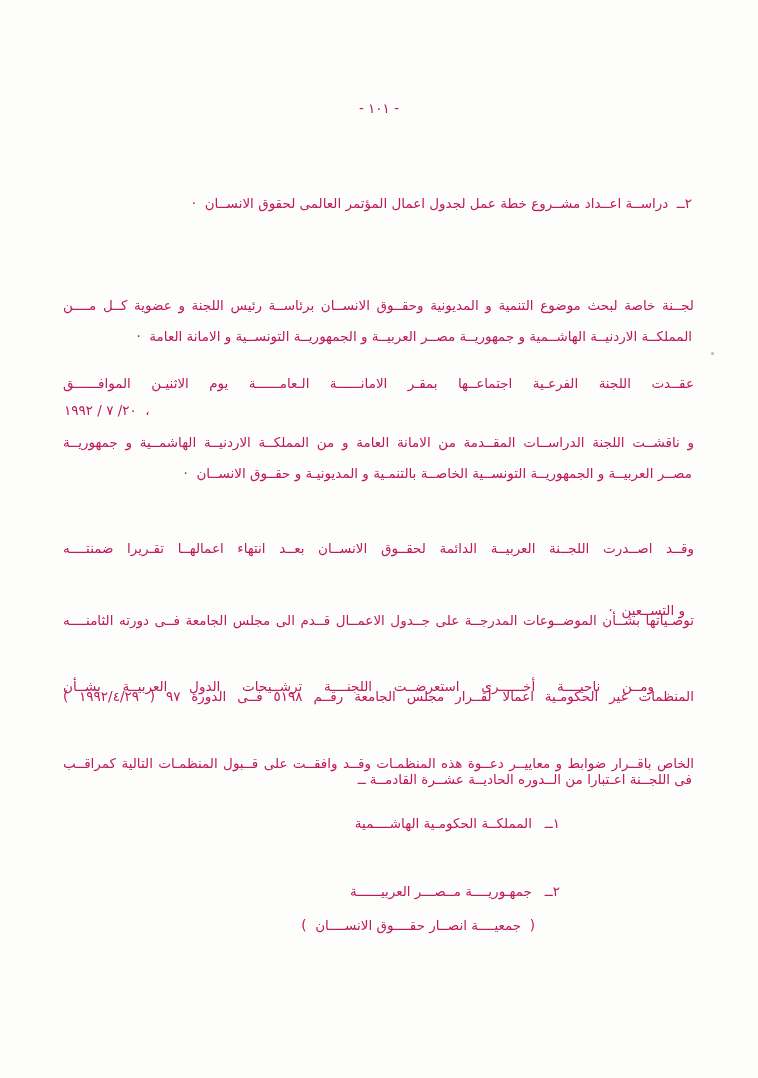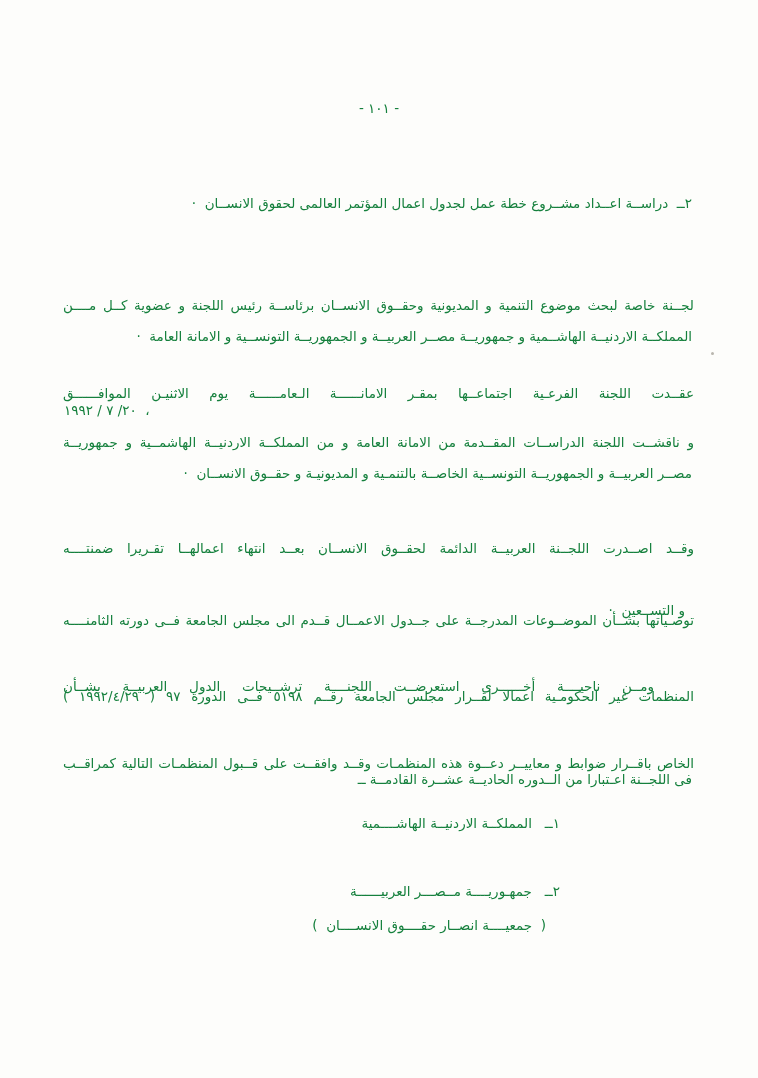--- a/index.html
+++ b/index.html
@@ -4,21 +4,21 @@
 <style>
   html, body { margin: 0; padding: 0; background: #e8e8e6; }
   .page {
     position: relative;
     width: 758px;
     height: 1078px;
     margin: 0 auto;
     background: #fdfdfb;
     overflow: hidden;
     font-family: "DejaVu Sans", sans-serif;
-    color: #15803d;
+    color: #be185d;
     font-size: 13.5px;
   }
   .line {
     position: absolute;
     direction: rtl;
     white-space: pre;
     line-height: 1.2;
   }
   .full {
     left: 63px;
@@ -61,35 +61,35 @@
 
 <div class="page">
 
   <div class="pageno">- ١٠١ -</div>
 
   <div class="line" style="top:195px; right:66px;">٢ــ  دراســة اعــداد مشــروع خطة عمل لجدول اعمال المؤتمر العالمى لحقوق الانســان  ·</div>
 
   <div class="line" style="top:328px; right:66px;">المملكــة الاردنيــة الهاشــمية و جمهوريــة مصــر العربيــة و الجمهوريــة التونســية و الامانة العامة  ·</div>
   <div class="line full" style="top:297px;">لجــنة خاصة لبحث موضوع التنمية و المديونية وحقــوق الانســان برئاســة رئيس اللجنة و عضوية كــل مــــن</div>
 
-  <div class="line full" style="top:385px;">عقــدت اللجنة الفرعـية اجتماعــها بمقـر  الامانــــــة  الـعامــــــة  يوم الاثنيـن الموافــــــق</div>
+  <div class="line full" style="top:375px;">عقــدت اللجنة الفرعـية اجتماعــها بمقـر  الامانــــــة  الـعامــــــة  يوم الاثنيـن الموافــــــق</div>
   <div class="date-line" style="top:402px; left:64px;">٢٠/ ٧ / ١٩٩٢  ،</div>
 
   <div class="line full" style="top:434px;">و ناقشــت اللجنة الدراســات المقــدمة من الامانة العامة و من المملكــة الاردنيــة الهاشمــية و جمهوريــة</div>
   <div class="line" style="top:465px; right:66px;">مصــر العربيــة و الجمهوريــة التونســية الخاصــة بالتنمـية و المديونيـة و حقــوق الانســان  ·</div>
 
 
   <div class="line full" style="top:540px;">وقــد اصــدرت اللجــنة العربيــة الدائمة لحقــوق الانســان بعــد انتهاء اعمالهــا تقـريرا ضمنتــــه</div>
   <div class="line full" style="top:571px;margin-top:41px;">توصـياتها بشــأن الموضــوعات المدرجــة على جــدول الاعمــال قــدم الى مجلس الجامعة فــى دورته الثامنــــه</div>
   <div class="line" style="top:602px; right:73px;">و التســعين  ·</div>
 
   <div class="line indent-full" style="top:678px;">ومــن ناحيــــة أخــــــرى استعرضــت اللجنــــة  ترشــيحات الدول العربيــة بشــأن</div>
   <div class="line full" style="top:688px;">المنظمات غير الحكومـية اعمالا لقــرار مجلس الجامعة رقــم ٥١٩٨ فــى الدورة ٩٧  ( ١٩٩٢/٤/٢٩  )</div>
   <div class="line full" style="top:740px;margin-top:15px;">الخاص باقــرار ضوابط و معاييــر دعــوة هذه المنظمـات وقــد وافقــت على قــبول المنظمـات التالية كمراقــب</div>
   <div class="line" style="top:771px; right:66px;">فى اللجــنة اعـتبارا من الــدوره الحاديــة عشــرة القادمــة ــ</div>
 
-  <div class="line" style="top:815px; right:198px;">١ــ   المملكــة الاردنيــة الهاشــــمية</div>
+  <div class="line" style="top:815px; right:198px;">١ــ   المملكــة الحكومـية الهاشــــمية</div>
   <div class="line" style="top:883px; right:198px;">٢ــ   جمهـوريــــة مــصـــر العربيــــــة</div>
-  <div class="line" style="top:917px; right:212px;margin-left:29px;">(  جمعيــــة انصــار حقــــوق الانســــان  )</div>
+  <div class="line" style="top:917px; right:223px;margin-left:29px;">(  جمعيــــة انصــار حقــــوق الانســــان  )</div>
 
   <div class="speck" style="top:352px; left:711px;"></div>
 
 </div>
 
 </body></html>

